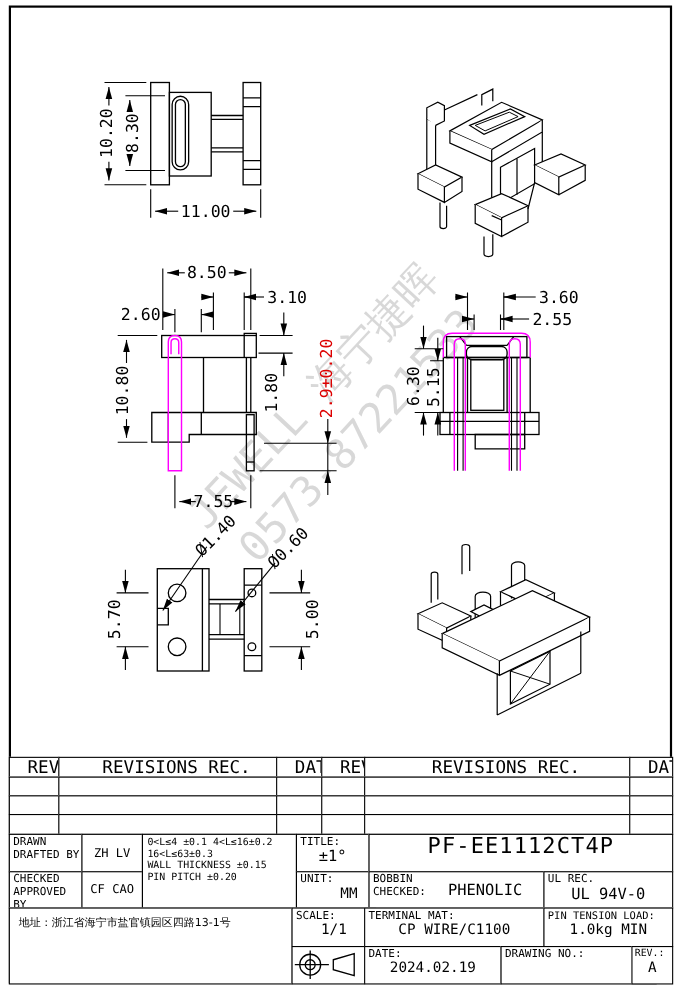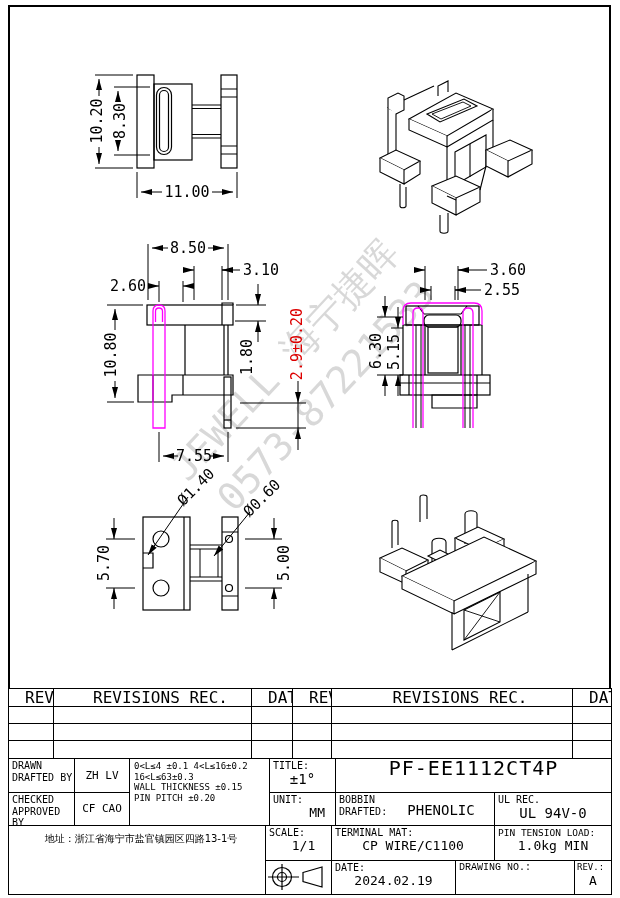--- a/index.html
+++ b/index.html
@@ -5,21 +5,21 @@
   html,body{margin:0;padding:0;background:#fff;width:620px;height:898px;font-family:"DejaVu Sans Mono",monospace;color:#000;}
   #sheet{position:relative;width:620px;height:898px;background:#fff;overflow:hidden;}
   .border-rect{position:absolute;left:8px;top:5px;width:603px;height:889px;border:2px solid #000;box-sizing:border-box;}
   svg text{font-family:"DejaVu Sans Mono",monospace;fill:#000;}
   .cell{position:absolute;border:1px solid #000;box-sizing:border-box;background:#fff;overflow:hidden;}
   .lab{font-size:10px;line-height:11px;padding:1px 0 0 3px;}
   .big{font-size:13px;text-align:center;}
   .rt-head{font-size:16px;text-align:center;line-height:17px;padding-left:16px;}
   .tol-line{font-size:9px;line-height:10.5px;padding-left:4px;white-space:nowrap;}
   .company-name{font-size:20px;font-family:"DejaVu Sans",sans-serif;padding:4px 0 0 8px;letter-spacing:1px;}
-  .company-sub{font-size:10px;font-family:"DejaVu Sans",sans-serif;padding:2px 0 0 8px;text-align:center;}
+  .company-sub{font-size:10px;font-family:"DejaVu Sans",sans-serif;padding:2px 0 0 8px;}
 </style>
 </head>
 <body>
 
 <div id="sheet">
   <div class="border-rect"></div>
 
   <svg width="620" height="690" viewBox="0 0 620 690" style="position:absolute;left:0;top:0;">
     <defs>
       <marker id="ah" markerWidth="12" markerHeight="8" refX="11" refY="4" orient="auto" markerUnits="userSpaceOnUse">
@@ -266,21 +266,21 @@
     </div>
     <div class="cell" style="left:269px;top:792px;width:67px;height:34px;">
       <div class="lab">UNIT:</div>
       <div class="big" style="font-size:13px;text-align:right;padding-right:10px;">MM</div>
     </div>
     <div class="cell" style="left:335px;top:758px;width:277px;height:35px;">
       <div class="big" style="font-size:20px;letter-spacing:1px;margin-top:-3px;">PF-EE1112CT4P</div>
     </div>
     <div class="cell" style="left:335px;top:792px;width:160px;height:34px;">
       <div class="lab">BOBBIN</div>
-      <div class="lab">DRAFTED:</div>
+      <div class="lab">CHECKED:</div>
       <div class="big" style="position:absolute;left:55px;top:9px;width:100px;font-size:14px;">PHENOLIC</div>
     </div>
     <div class="cell" style="left:494px;top:792px;width:118px;height:34px;">
       <div class="lab">UL REC.</div>
       <div class="big" style="font-size:14px;">UL 94V-0</div>
     </div>
     <div class="cell" style="left:8px;top:825px;width:258px;height:70px;">
       <div class="company-sub" style="margin-top:4px;">地址：浙江省海宁市盐官镇园区四路13-1号</div>
     </div>
     <div class="cell" style="left:265px;top:825px;width:77px;height:36px;">
@@ -302,21 +302,21 @@
           <circle cx="16" cy="16" r="4.5"></circle>
           <path d="M2,16 H33 M16,3 V29"></path>
           <path d="M37,11.5 L56,6 L56,26 L37,20.5 Z"></path>
         </g>
       </svg>
     </div>
     <div class="cell" style="left:331px;top:860px;width:125px;height:35px;">
       <div class="lab">DATE:</div>
       <div class="big" style="font-size:13px;">2024.02.19</div>
     </div>
-    <div class="cell" style="left:455px;top:860px;width:142px;height:35px;font-family:Liberation Mono, monospace;">
+    <div class="cell" style="left:455px;top:860px;width:142px;height:35px;">
       <div class="lab">DRAWING NO.:</div>
     </div>
     <div class="cell" style="left:574px;top:860px;width:38px;height:35px;">
       <div class="lab" style="font-size:9px;padding-left:2px;">REV.:</div>
       <div class="big" style="font-size:13px;">A</div>
     </div>
   </div>
 </div>
 
 </body></html>

